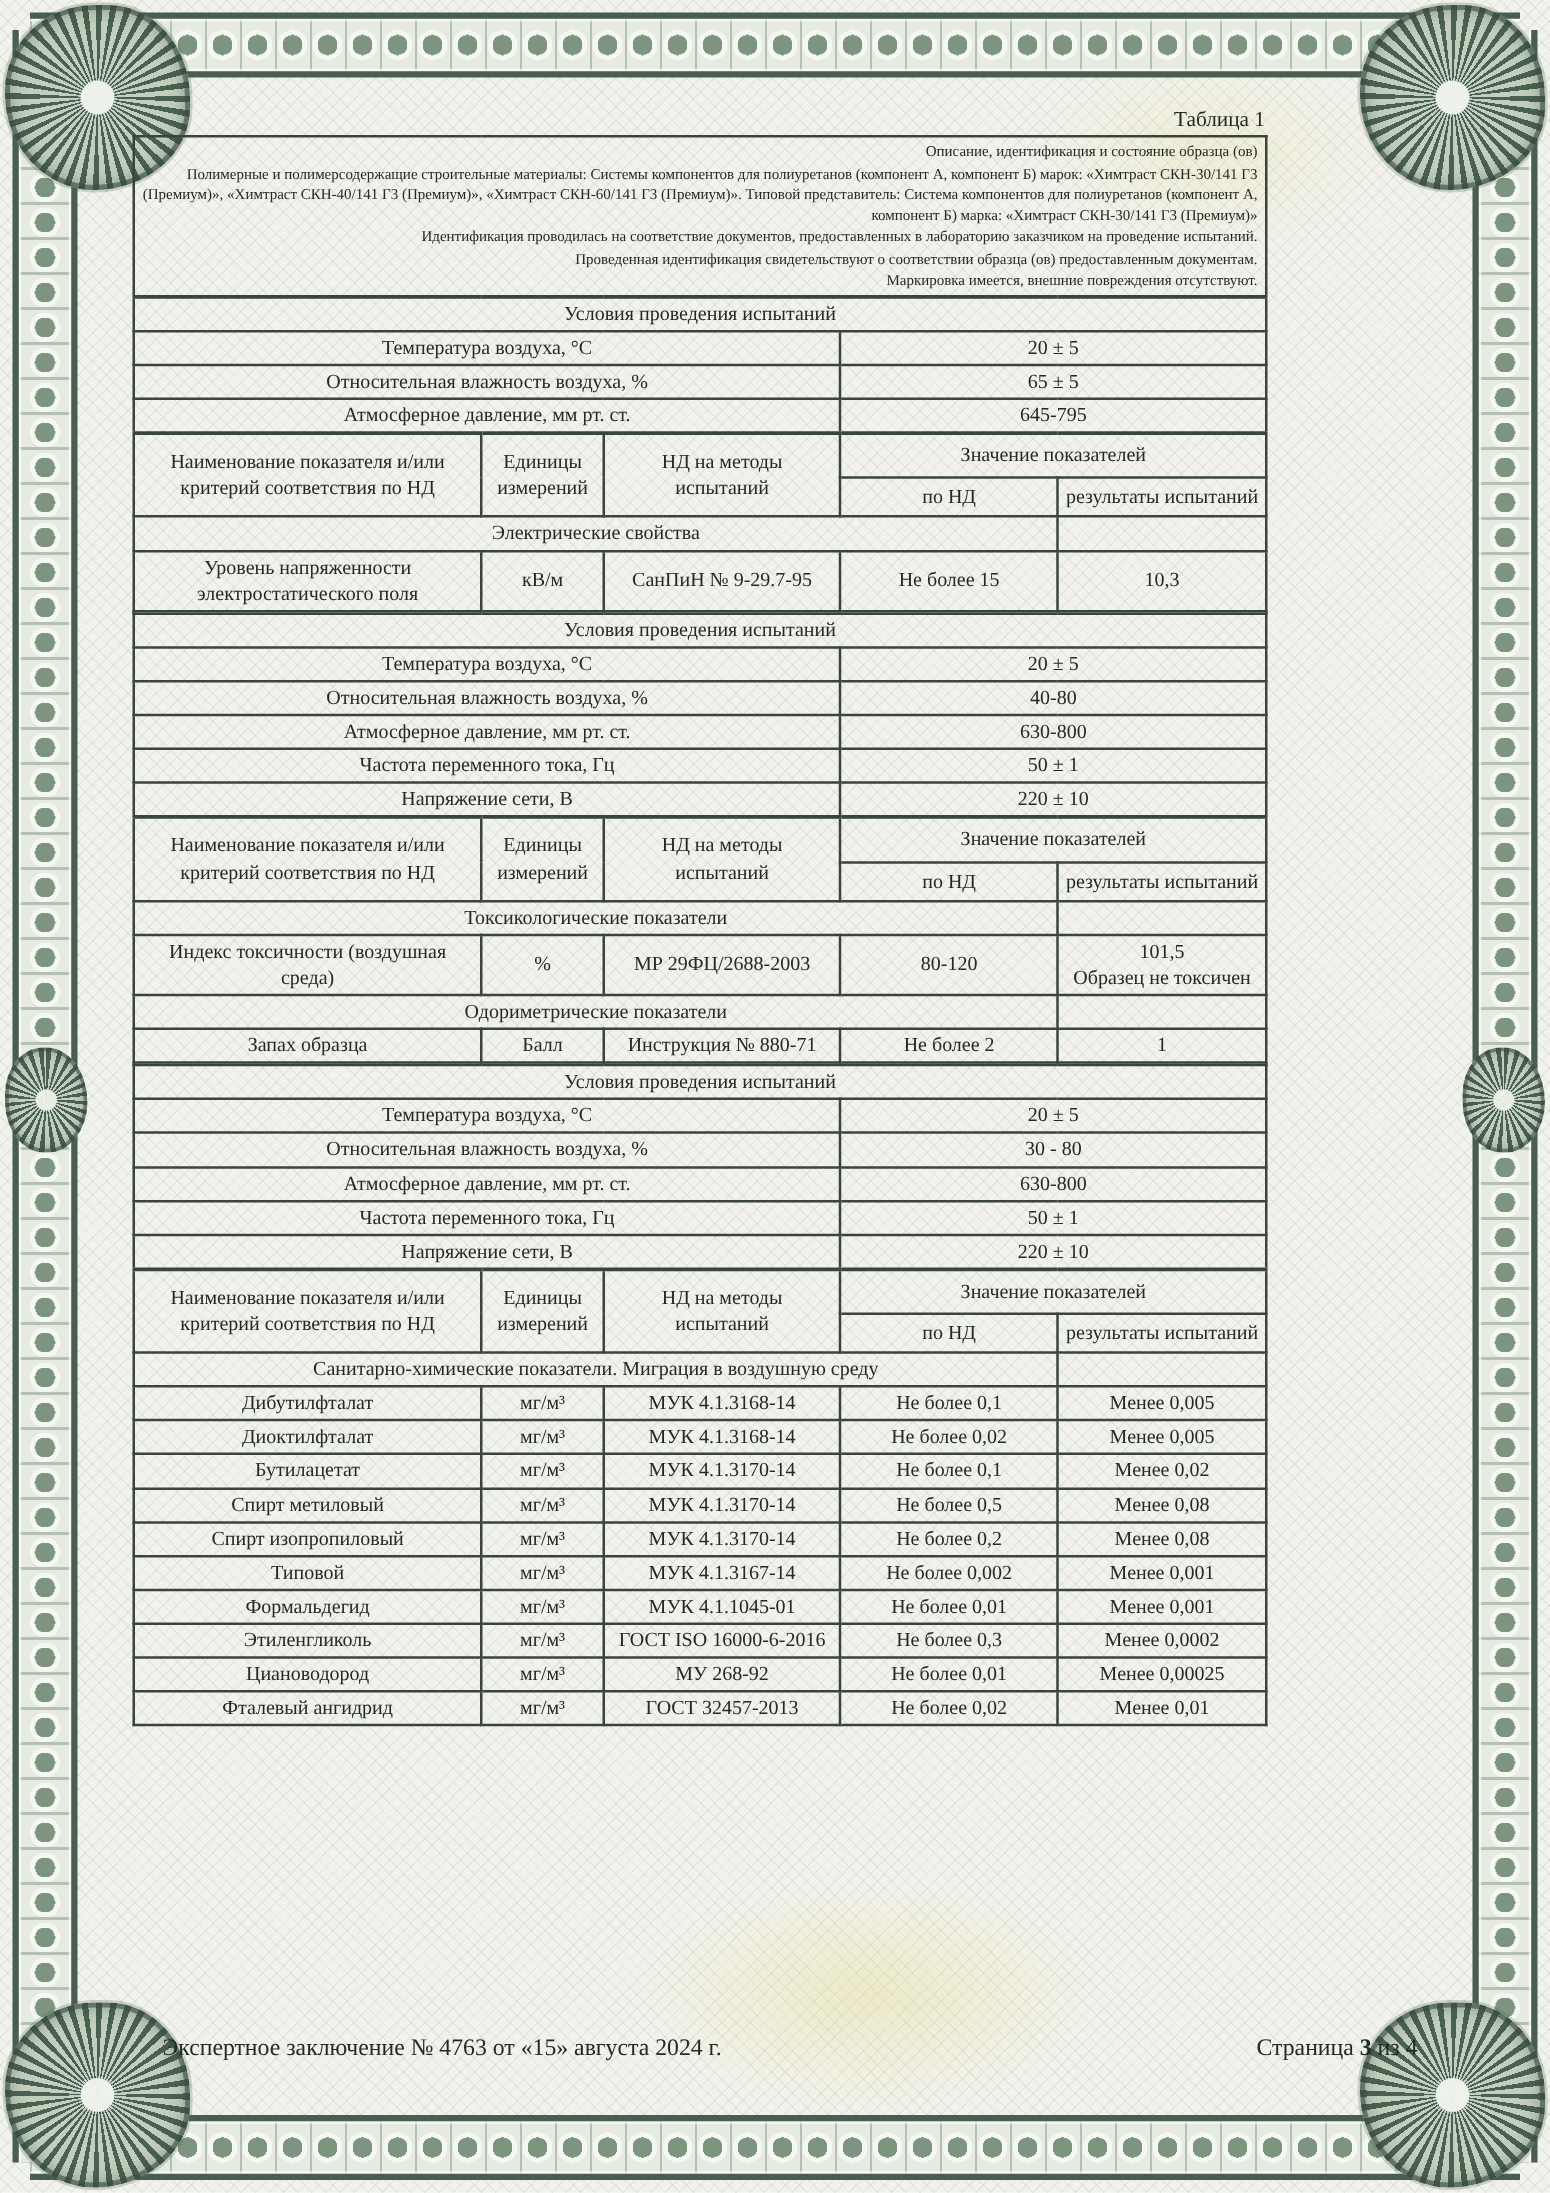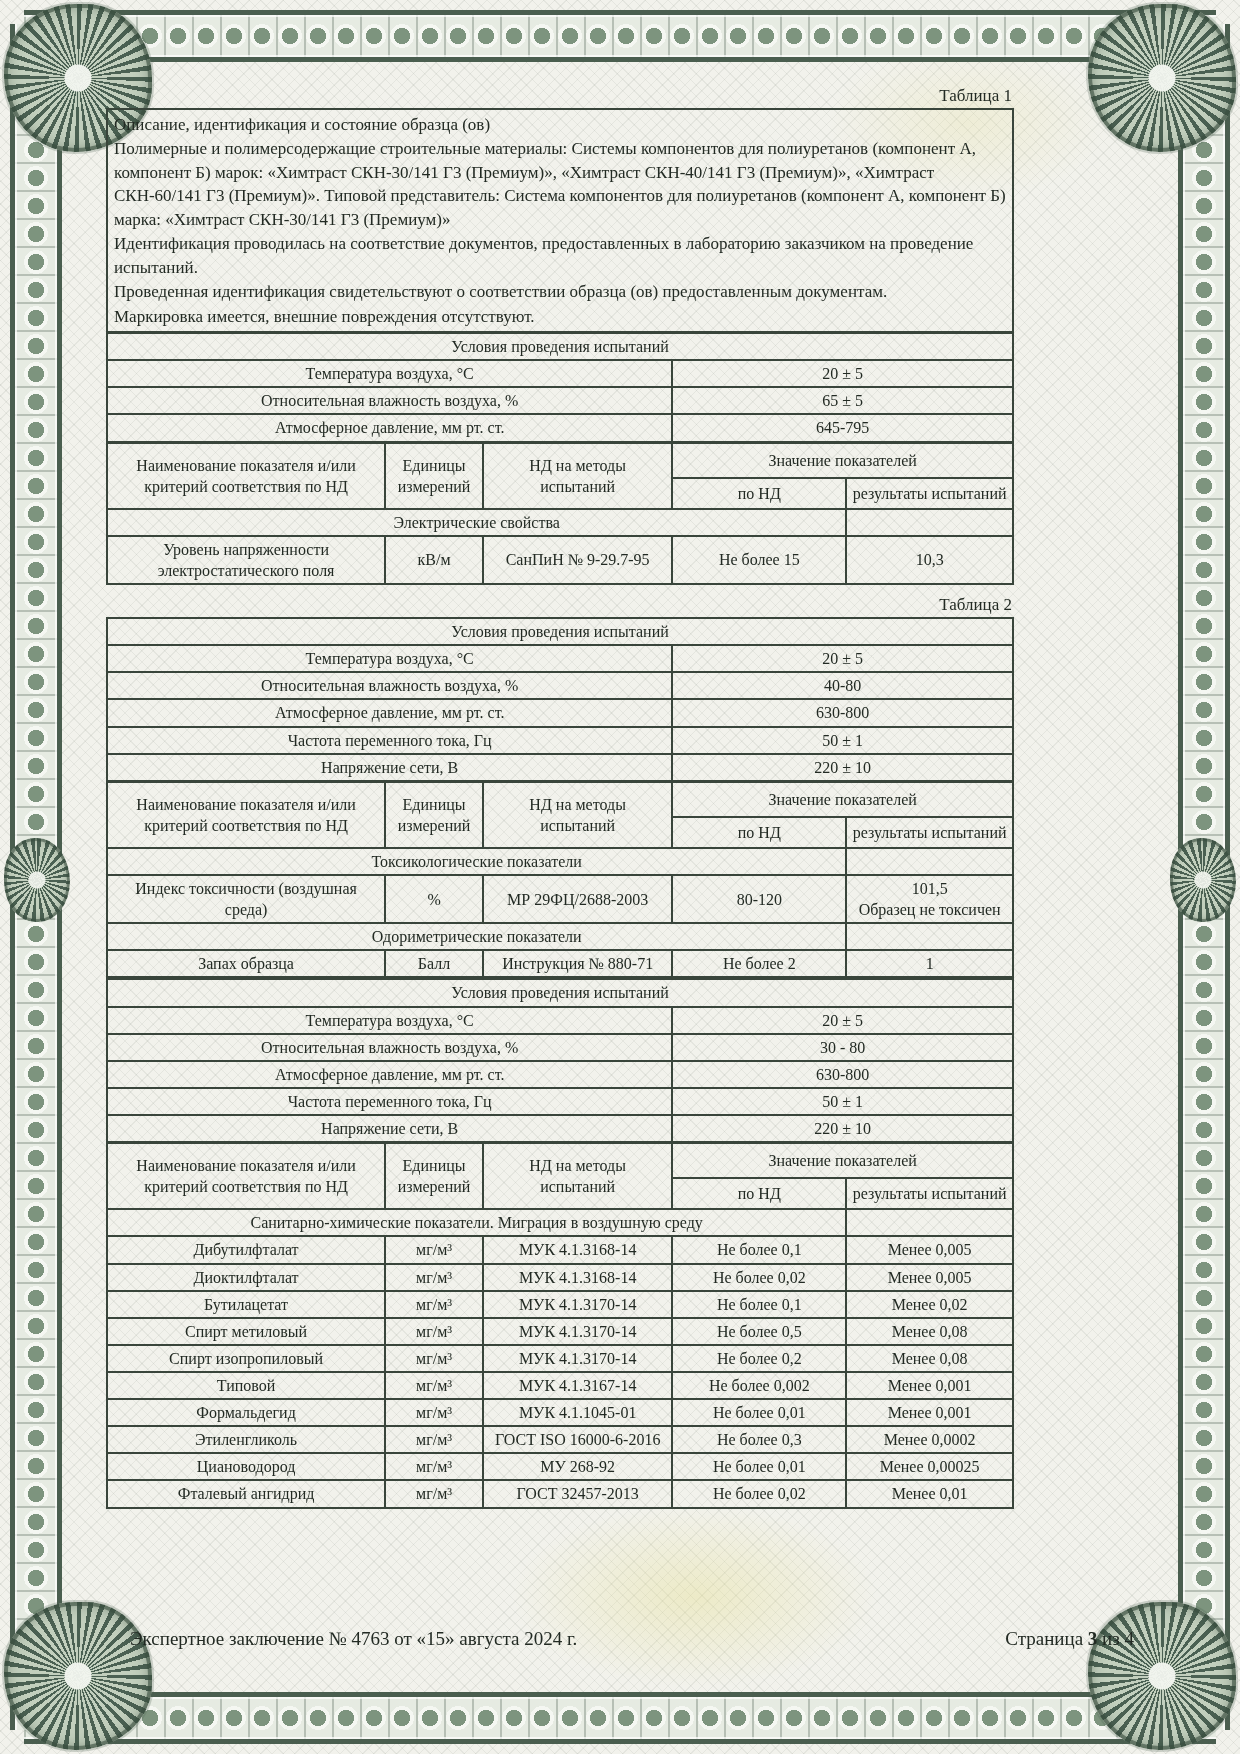--- a/index.html
+++ b/index.html
@@ -63,21 +63,21 @@
   .tbl-label{text-align:right; font-size:17px; margin:2px 2px 2px 0;}
   .tbl-label.gap{margin-top:10px;}
   table.doc{width:100%; border-collapse:collapse; table-layout:fixed;}
   table.doc td, table.doc th{
     border:2px solid #39453b; font-weight:normal; font-size:16px; line-height:1.32;
     text-align:center; vertical-align:middle; padding:2px 6px;
   }
   col.c-name{width:30.7%;} col.c-unit{width:10.8%;} col.c-method{width:20.9%;}
   col.c-nd{width:19.2%;} col.c-res{width:18.4%;}
   .desc-cell{border-bottom-width:3px !important; padding:5px 12px 7px;}
-  .desc-cell p{margin:1px 0; font-size:17px; line-height:1.38; text-align:left;}
+  .desc-cell p{margin:1px 0; font-size:12px; line-height:1.38; text-align:right;}
   tr.hdr th{border-top-width:3px; padding:6px 6px;}
   tr.hdr2 th{padding:4px 2px;}
   td.section{padding:3px 6px;}
   .footer{
     position:absolute; left:130px; right:106px; top:1628px;
     display:flex; justify-content:space-between; font-size:19px;font-family:Liberation Serif, serif;
   }
   .footer b{font-weight:bold;}
 </style>
 </head>
@@ -155,21 +155,20 @@
           <tr>
             <td>Уровень напряженности электростатического поля</td>
             <td>кВ/м</td>
             <td>СанПиН № 9-29.7-95</td>
             <td>Не более 15</td>
             <td>10,3</td>
           </tr>
         </tbody>
     </table>
 
-    <div class="tbl-label gap">Таблица 2</div>
     <table class="doc">
       <colgroup>
         <col class="c-name">
           <col class="c-unit">
           <col class="c-method">
           <col class="c-nd">
           <col class="c-res">
       </colgroup>
       <tbody>
         <tr>

